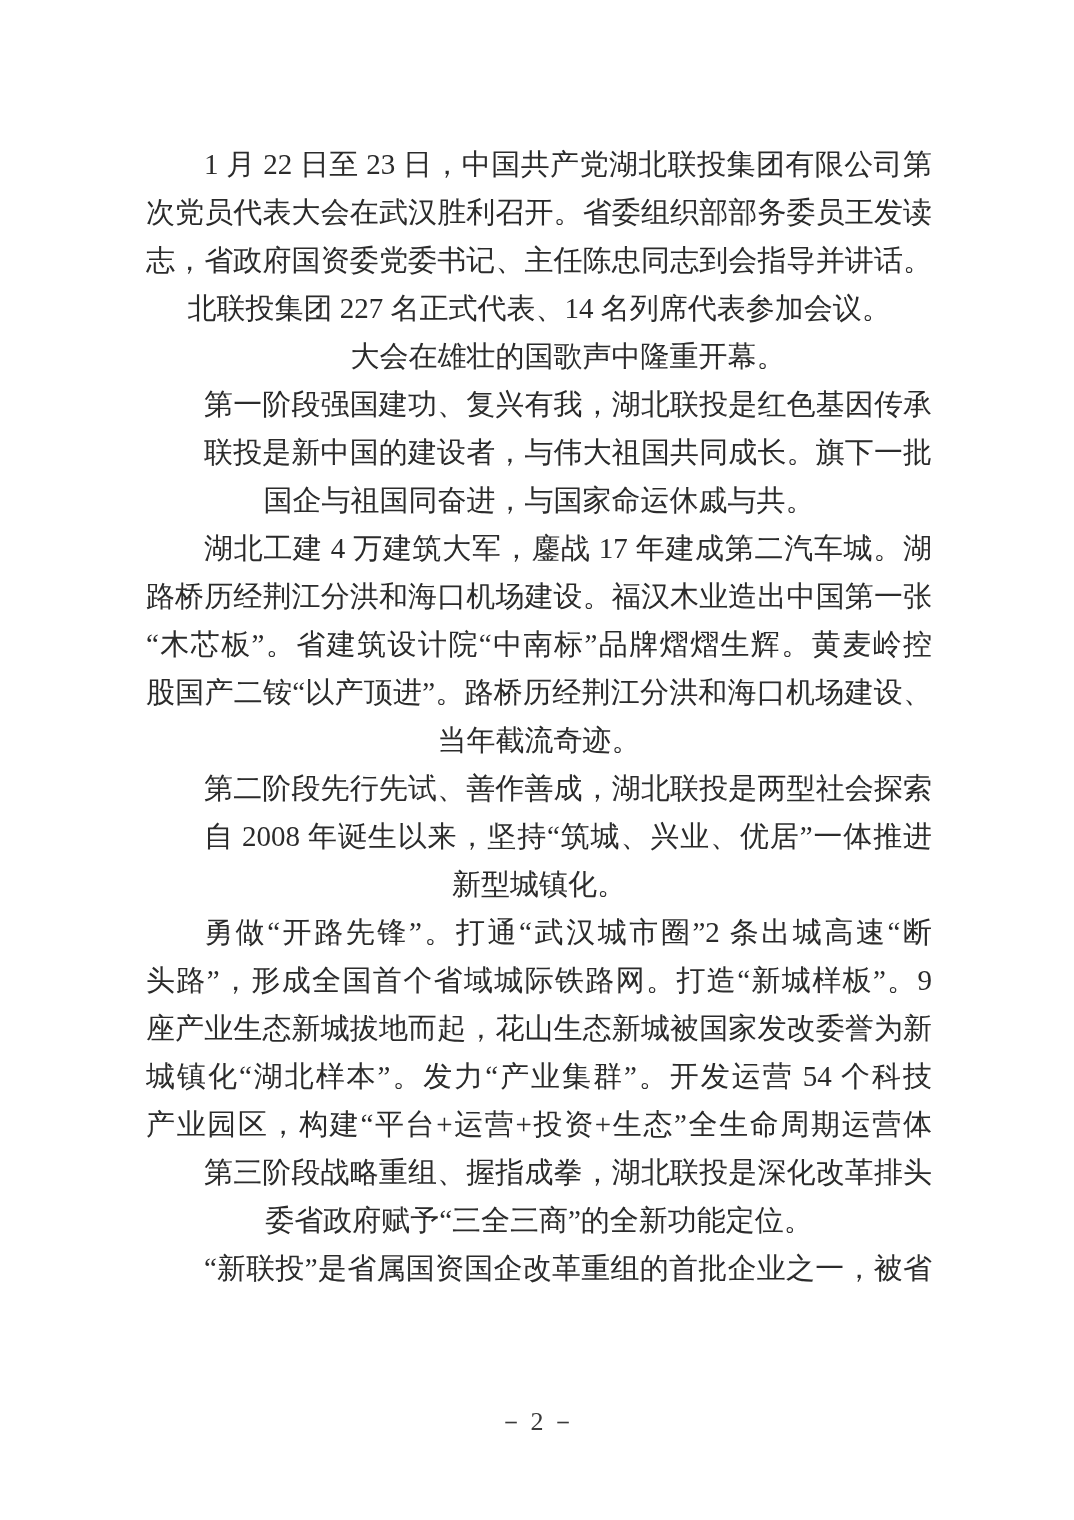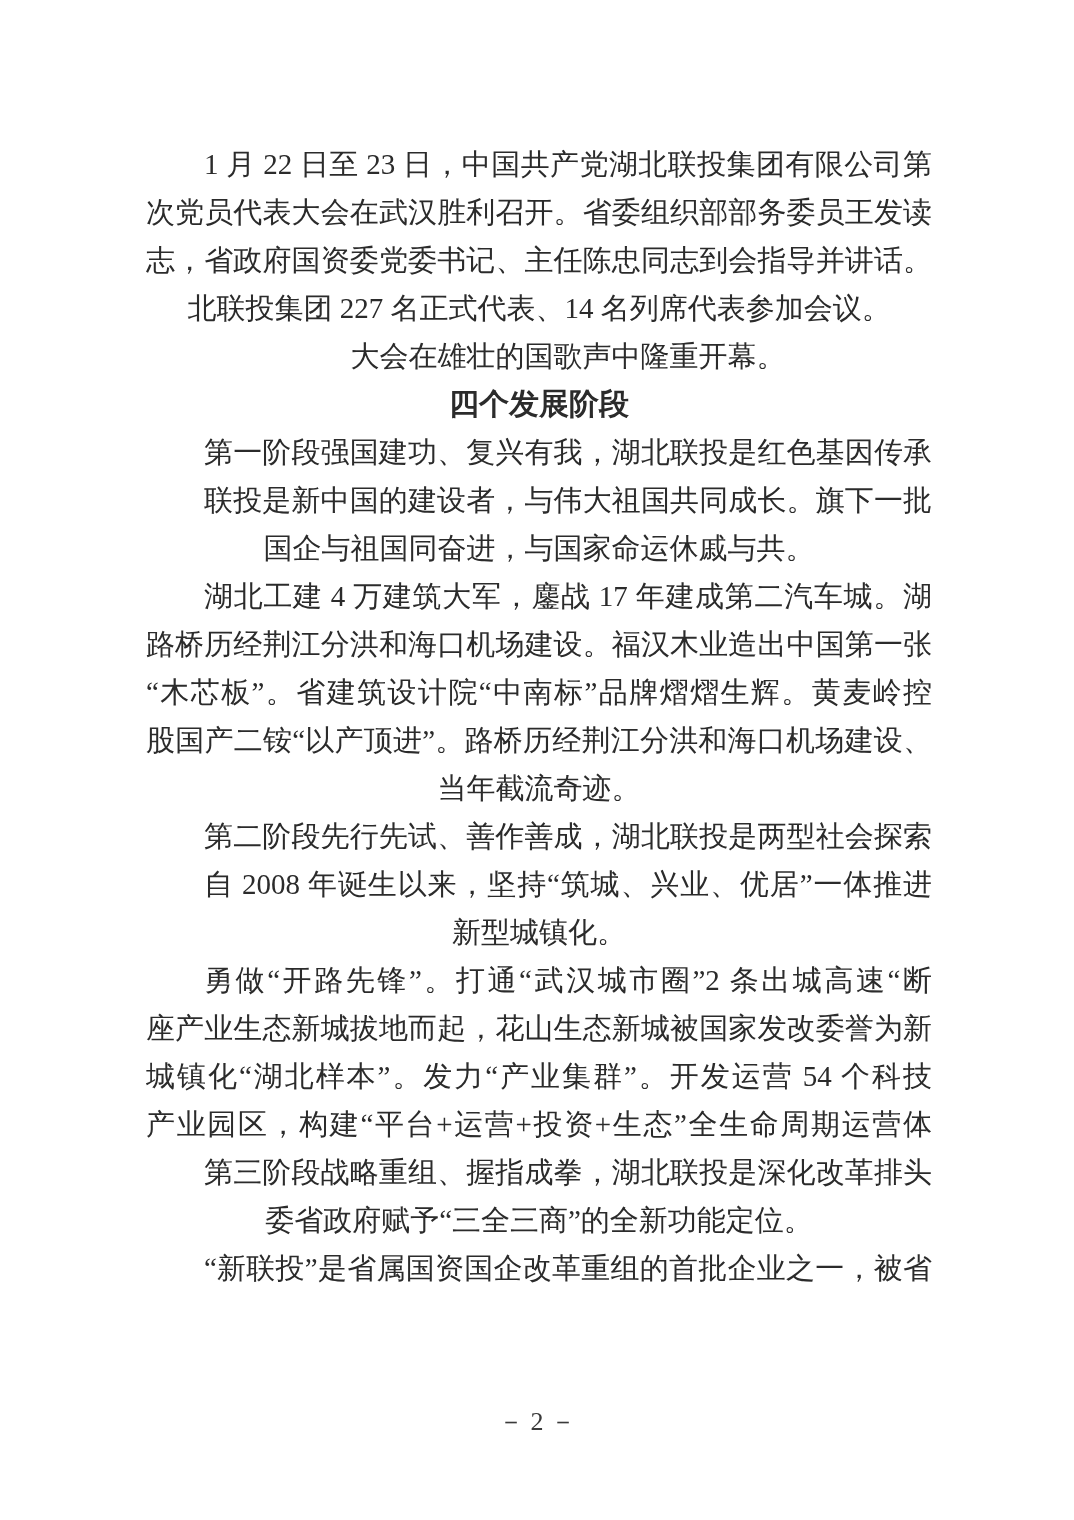--- a/index.html
+++ b/index.html
@@ -58,33 +58,33 @@
 </head>
 <body>
 
 <div class="page">
   <div class="content">
       <div class="line indent just">1 月 22 日至 23 日，中国共产党湖北联投集团有限公司第一</div>
       <div class="line just">次党员代表大会在武汉胜利召开。省委组织部部务委员王发读同</div>
       <div class="line just">志，省政府国资委党委书记、主任陈忠同志到会指导并讲话。湖</div>
       <div class="line">北联投集团 227 名正式代表、14 名列席代表参加会议。</div>
       <div class="line indent">大会在雄壮的国歌声中隆重开幕。</div>
-      <div class="line center">四个发展阶段</div>
       <div class="line indent just">第一阶段强国建功、复兴有我，湖北联投是红色基因传承人</div>
       <div class="line indent just">联投是新中国的建设者，与伟大祖国共同成长。旗下一批老</div>
       <div class="line">国企与祖国同奋进，与国家命运休戚与共。</div>
       <div class="line indent just">湖北工建 4 万建筑大军，鏖战 17 年建成第二汽车城。湖北</div>
       <div class="line just">路桥历经荆江分洪和海口机场建设。福汉木业造出中国第一张</div>
       <div class="line just">“木芯板”。省建筑设计院“中南标”品牌熠熠生辉。黄麦岭控</div>
       <div class="line just">股国产二铵“以产顶进”。路桥历经荆江分洪和海口机场建设、</div>
       <div class="line">当年截流奇迹。</div>
       <div class="line indent just">第二阶段先行先试、善作善成，湖北联投是两型社会探索者</div>
       <div class="line indent just">自 2008 年诞生以来，坚持“筑城、兴业、优居”一体推进</div>
       <div class="line">新型城镇化。</div>
       <div class="line indent just">勇做“开路先锋”。打通“武汉城市圈”2 条出城高速“断</div>
+      <div class="line just">头路”，形成全国首个省域城际铁路网。打造“新城样板”。9</div>
       <div class="line just">座产业生态新城拔地而起，花山生态新城被国家发改委誉为新型</div>
       <div class="line just">城镇化“湖北样本”。发力“产业集群”。开发运营 54 个科技</div>
       <div class="line just">产业园区，构建“平台+运营+投资+生态”全生命周期运营体系。</div>
       <div class="line indent just">第三阶段战略重组、握指成拳，湖北联投是深化改革排头兵</div>
       <div class="line">委省政府赋予“三全三商”的全新功能定位。</div>
       <div class="line indent just">“新联投”是省属国资国企改革重组的首批企业之一，被省</div>
     </div>
   <div class="footer">－ 2 －</div>
 </div>
 

